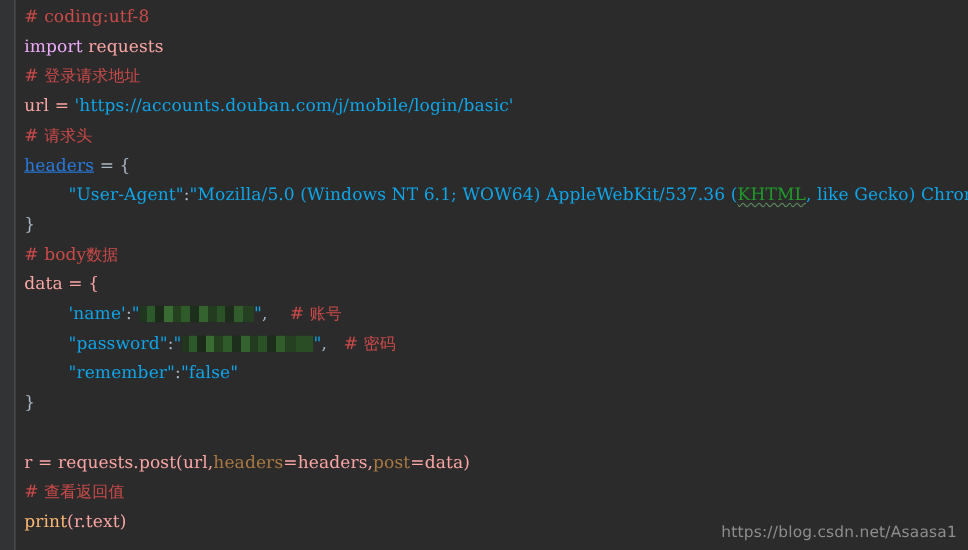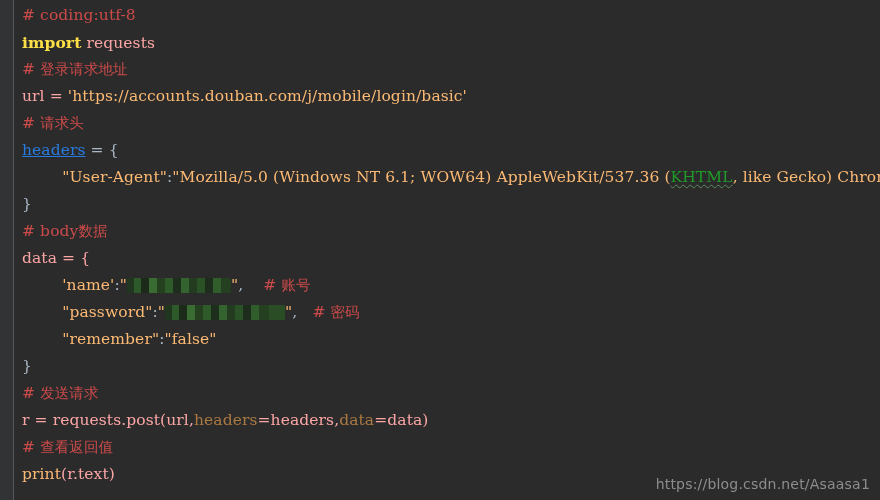--- a/index.html
+++ b/index.html
@@ -47,23 +47,23 @@
     line-height: 27px;
     white-space: pre;
     font-family: "DejaVu Serif", "Liberation Serif", serif;
     font-size: 15.5px;
     letter-spacing: 0.1px;
     color: #a9b7c6;
   }
 
   
   .t-comment  { color: #cc4a4a; }
-  .t-keyword  { color: #fde047; font-weight: bold; }
+  .t-keyword  { color: #f0abfc; font-weight: normal; }
   .t-ident    { color: #fca5a5; }
-  .t-string   { color: #fdba74; }
+  .t-string   { color: #0ea5e9; }
   .t-global   { color: #287bde; text-decoration: underline; }
   .t-kwarg    { color: #ab7942; }
   .t-builtin  { color: #fdba74; }
   .t-punct    { color: #a9b7c6; }
   .t-typo     {
     color: #1f9b28;
     text-decoration: underline wavy #5c8a5c;
     text-decoration-thickness: 1px;
     text-underline-offset: 2px;
   }
@@ -144,23 +144,22 @@
     <div class="code-line" style="top:245px"><span class="t-ident">data = {</span></div>
 
     <div class="code-line" style="top:272px"><span class="t-string">        'name'</span><span class="t-punct">:</span><span class="t-string">"</span><span class="redacted redacted-name"></span><span class="t-string">"</span><span class="t-punct">,</span><span class="t-comment">    # </span><span class="t-comment cjk">账号</span></div>
 
     <div class="code-line" style="top:299px"><span class="t-string">        "password"</span><span class="t-punct">:</span><span class="t-string">"</span><span class="redacted redacted-password"></span><span class="t-string">"</span><span class="t-punct">,</span><span class="t-comment">   # </span><span class="t-comment cjk">密码</span></div>
 
     <div class="code-line" style="top:326px"><span class="t-string">        "remember"</span><span class="t-punct">:</span><span class="t-string">"false"</span></div>
 
     <div class="code-line" style="top:353px"><span class="t-punct">}</span></div>
 
-    <div class="code-line" style="top:380px"><span class="t-comment"># </span><span class="t-comment cjk">发送请求</span></div>
 
-    <div class="code-line" style="top:407px"><span class="t-ident">r = requests.post(url,</span><span class="t-kwarg">headers</span><span class="t-ident">=headers,</span><span class="t-kwarg">data</span><span class="t-ident">=data)</span></div>
+    <div class="code-line" style="top:407px"><span class="t-ident">r = requests.post(url,</span><span class="t-kwarg">headers</span><span class="t-ident">=headers,</span><span class="t-kwarg">post</span><span class="t-ident">=data)</span></div>
 
     <div class="code-line" style="top:434px"><span class="t-comment"># </span><span class="t-comment cjk">查看返回值</span></div>
 
     <div class="code-line" style="top:461px"><span class="t-builtin">print</span><span class="t-ident">(r.text)</span></div>
 
   </div>
 
   <div class="watermark">https://blog.csdn.net/Asaasa1</div>
 
 </div>

